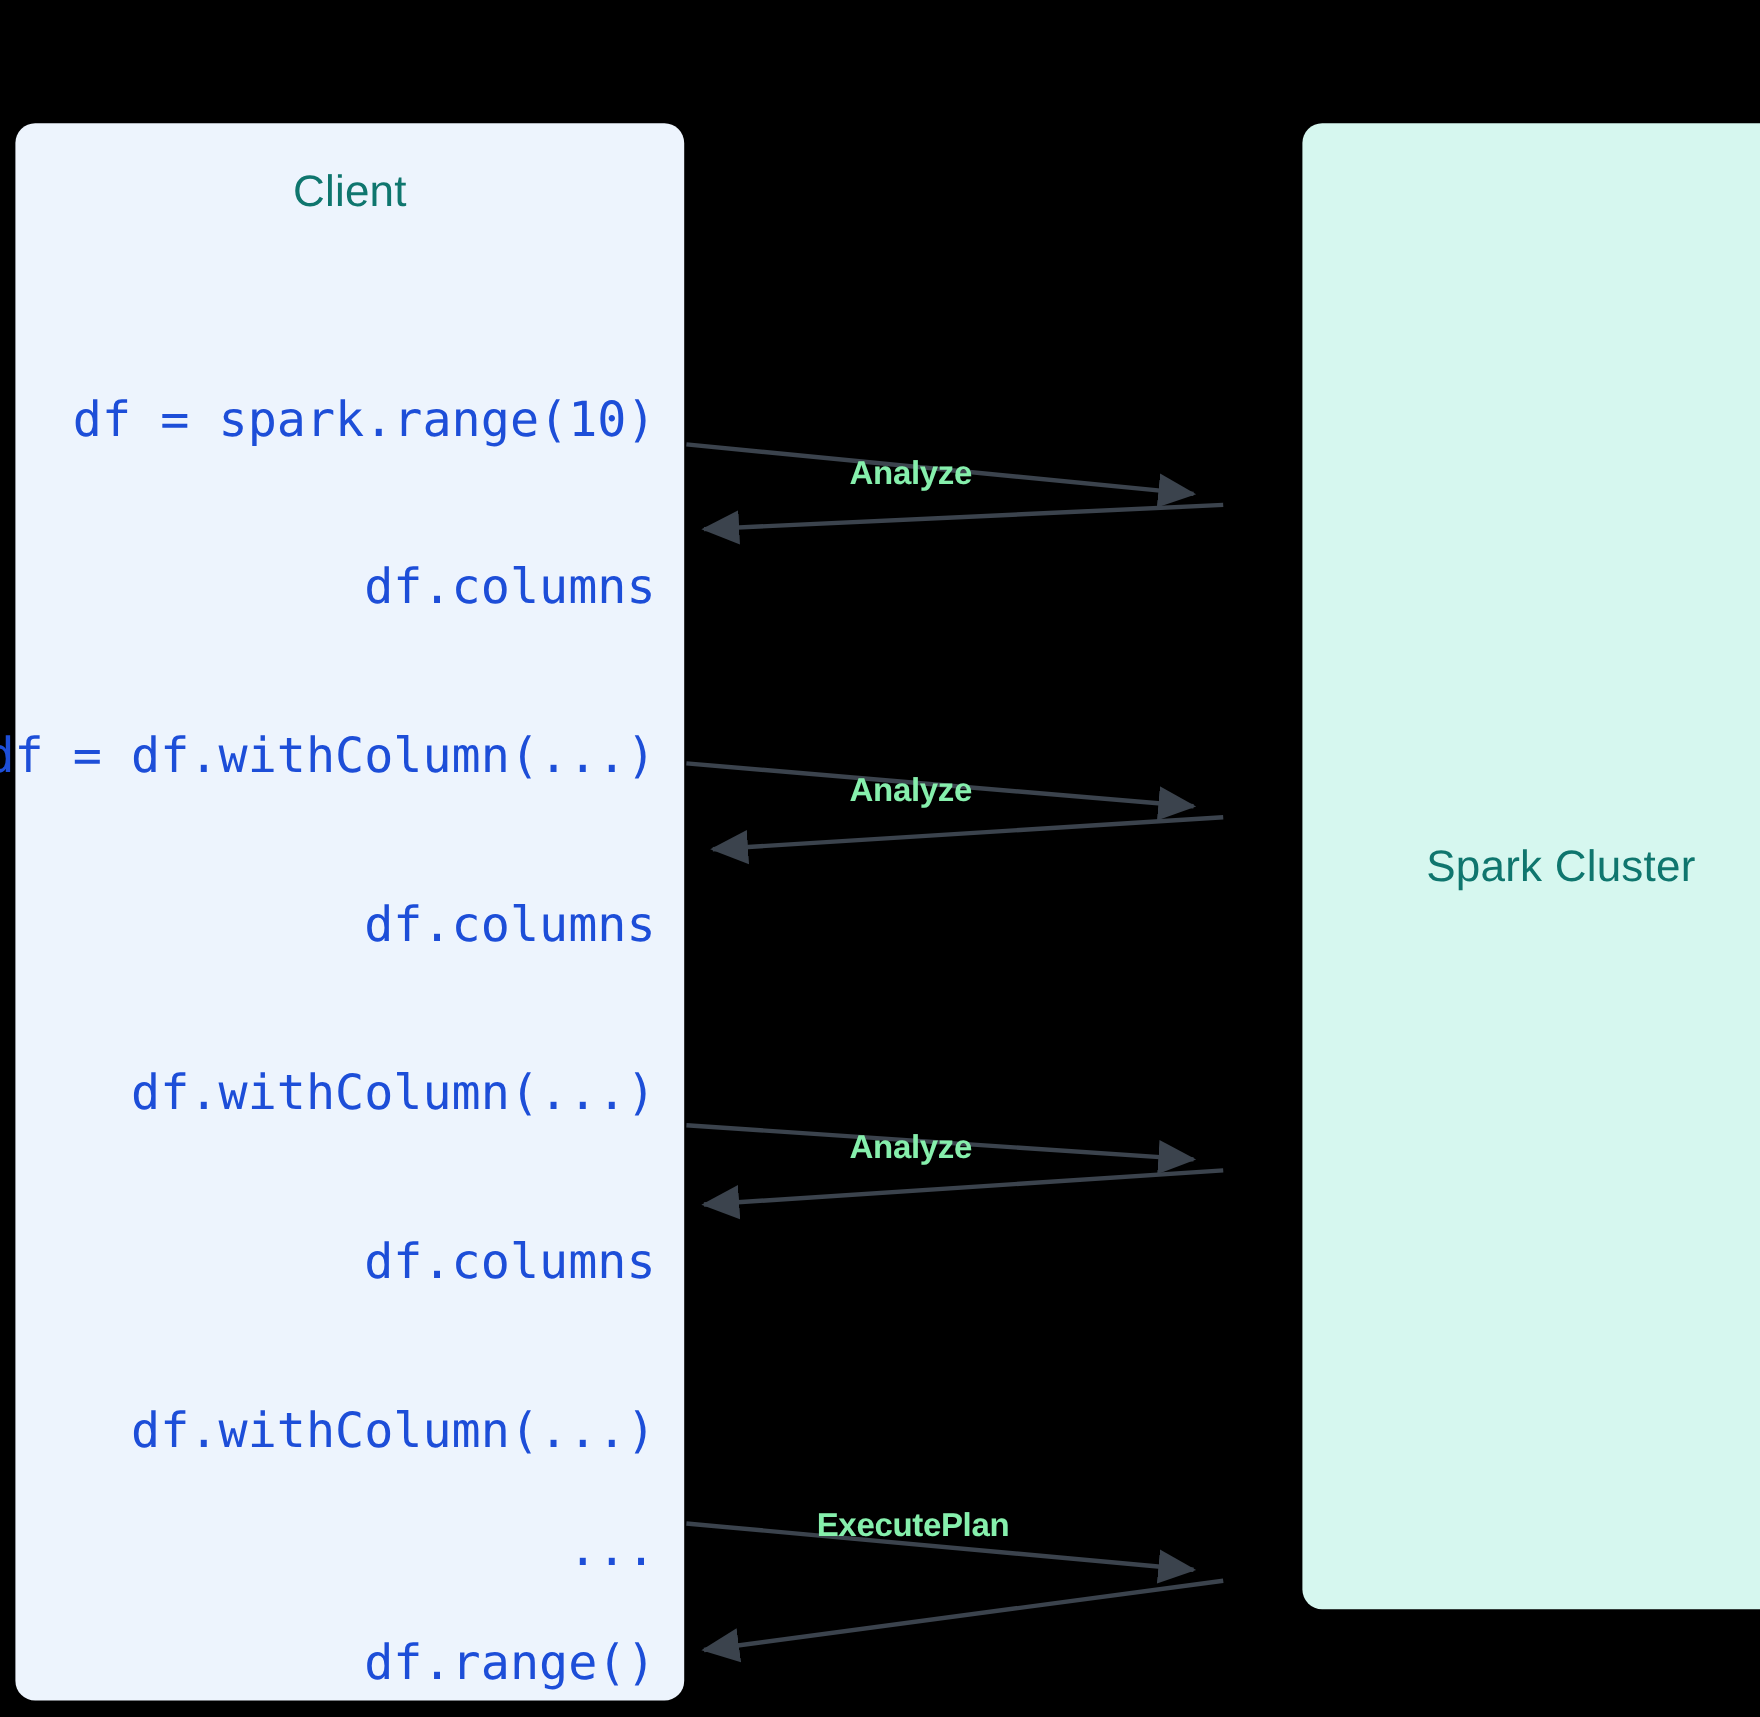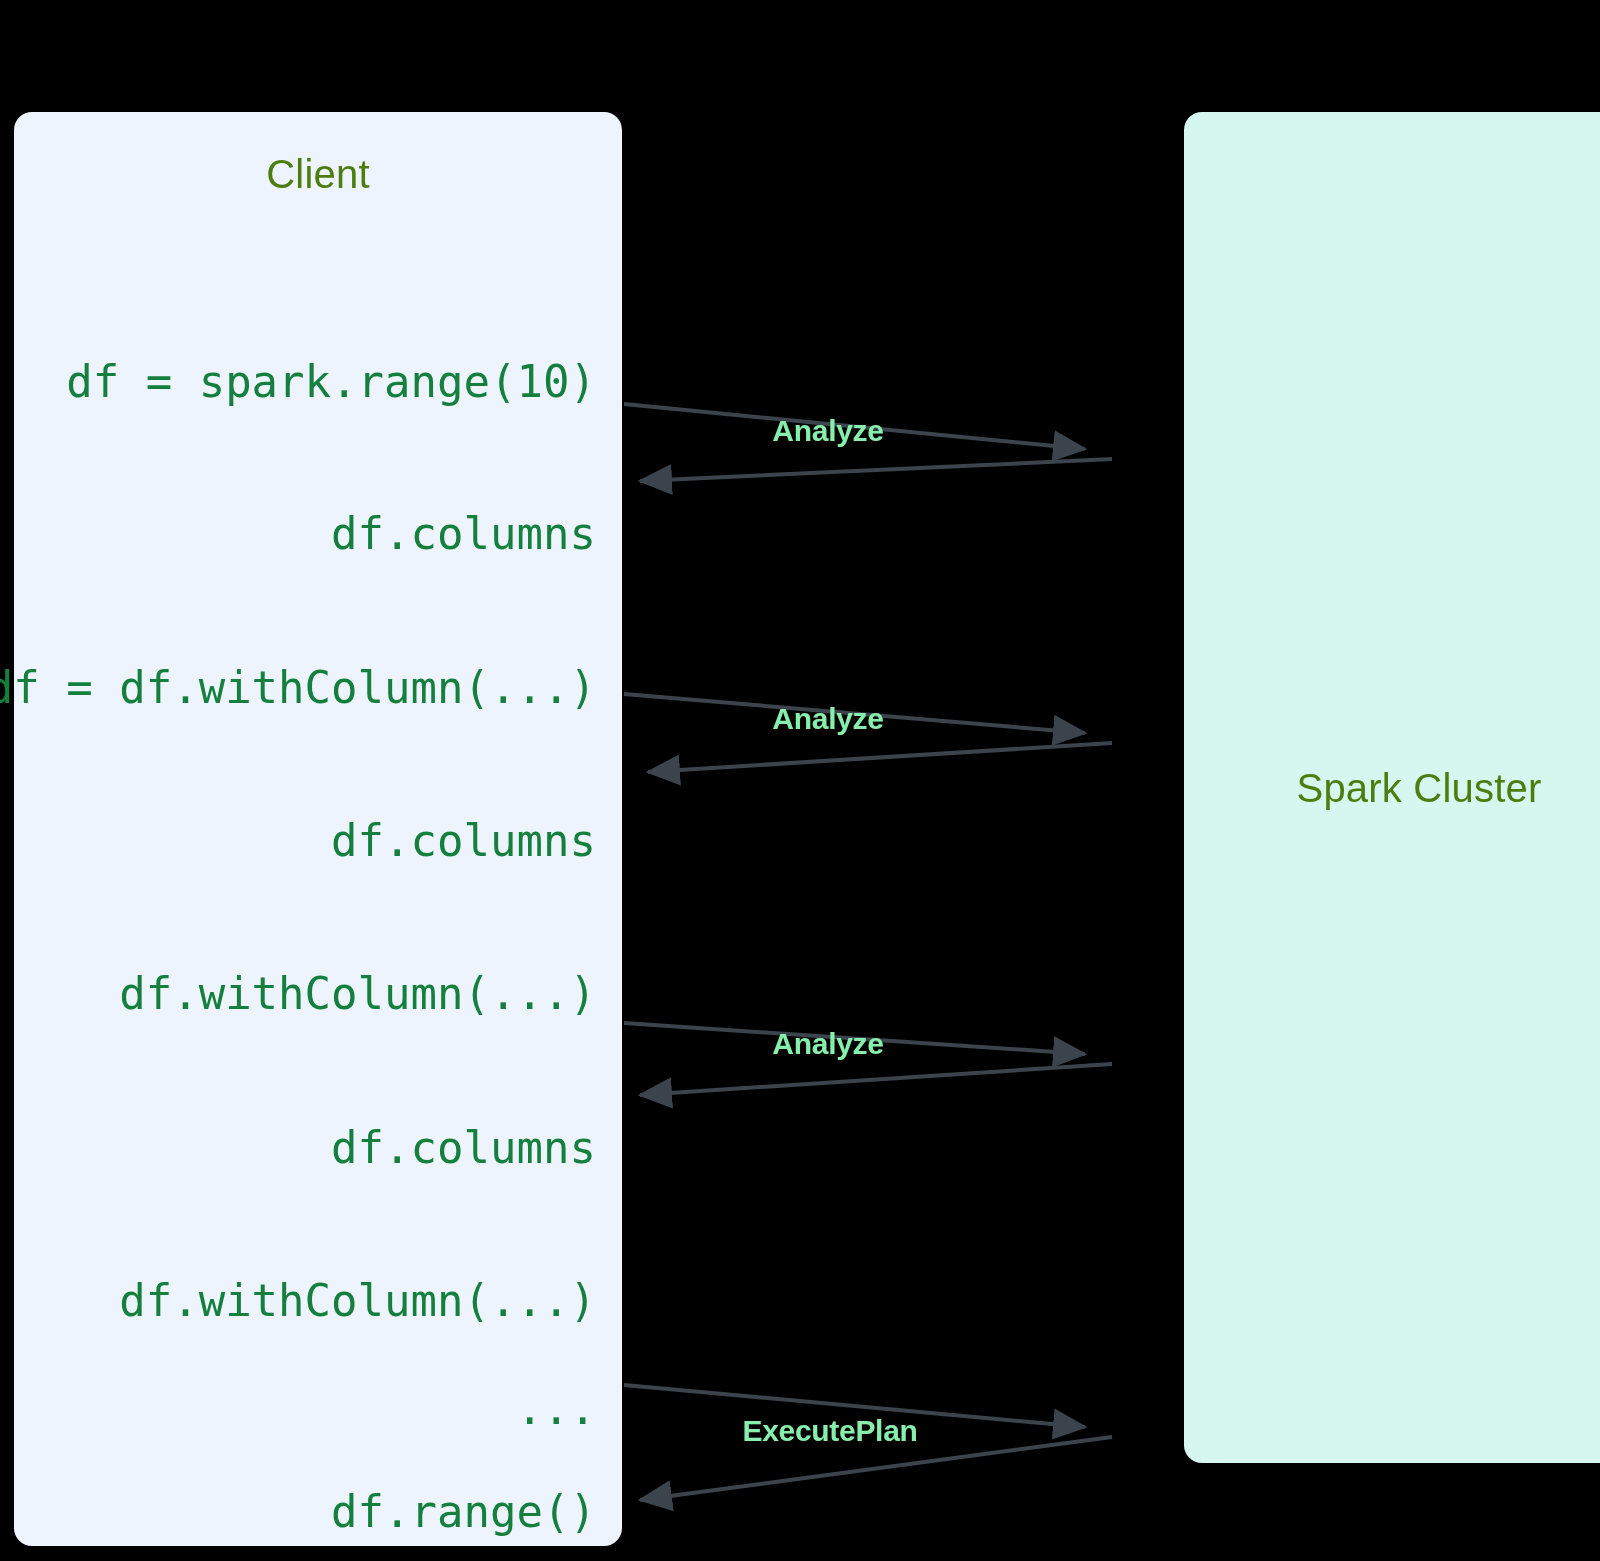--- a/index.html
+++ b/index.html
@@ -35,41 +35,41 @@
     width: 470px;
     height: 1351px;
     background: #d6f7ef;
   }
 
   
   .box-title {
     position: absolute;
     width: 100%;
     text-align: center;
-    color: #4d7c0f;
+    color: #0f766e;
     font-family: "Liberation Sans", sans-serif;
     font-size: 40px;
     font-weight: 400;
     letter-spacing: 0.2px;
     line-height: 1;
   }
   #client-title { top: 42px; }
   #cluster-title {
     top: 0;
     height: 100%;
     display: flex;
     align-items: center;
     justify-content: center;
   }
 
   
   .code-line {
     position: absolute;
     right: 26px;
-    color: #15803d;
+    color: #1d4ed8;
     font-family: "DejaVu Sans Mono", "Liberation Mono", monospace;
     font-size: 44px;
     font-weight: 400;
     line-height: 1;
     white-space: pre;
     letter-spacing: 0px;
     text-align: right;
   }
 
   
@@ -146,15 +146,15 @@
     <line x1="624" y1="1385" x2="1085" y2="1427" stroke="#3b434d" stroke-width="4" marker-end="url(#arrow-right)"></line>
     <line x1="1112" y1="1437" x2="640" y2="1500" stroke="#3b434d" stroke-width="4" marker-end="url(#arrow-left)"></line>
   </svg>
 
   <div class="msg-label" style="left:828px; top:431px;">Analyze</div>
 
   <div class="msg-label" style="left:828px; top:719px;">Analyze</div>
 
   <div class="msg-label" style="left:828px; top:1044px;">Analyze</div>
 
-  <div class="msg-label" style="left:830px; top:1431px;">ExecutePlan</div>
+  <div class="msg-label" style="left:830px; top:1387px;">ExecutePlan</div>
 
 </div>
 
 </body></html>

